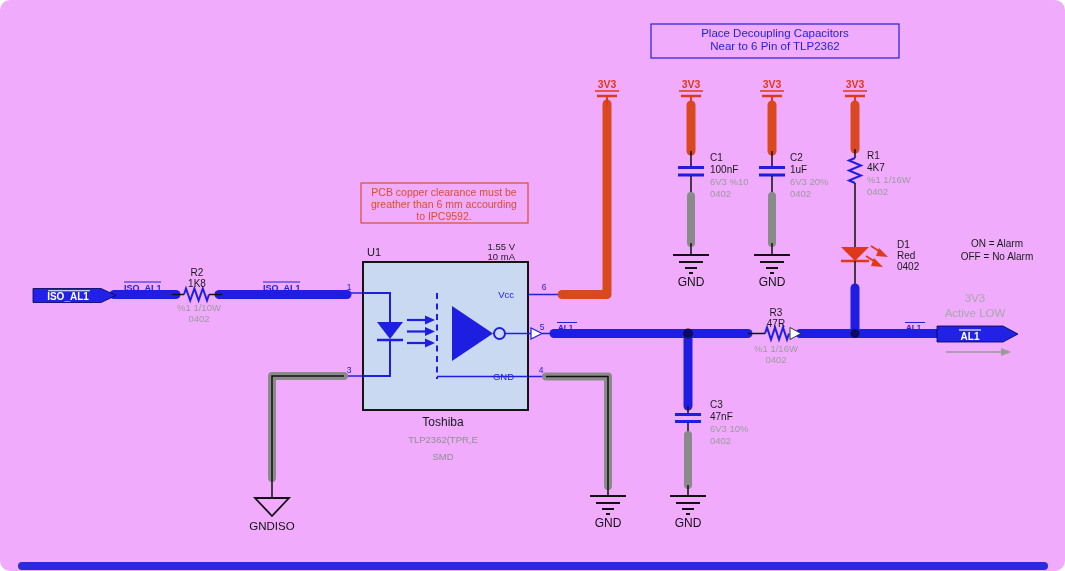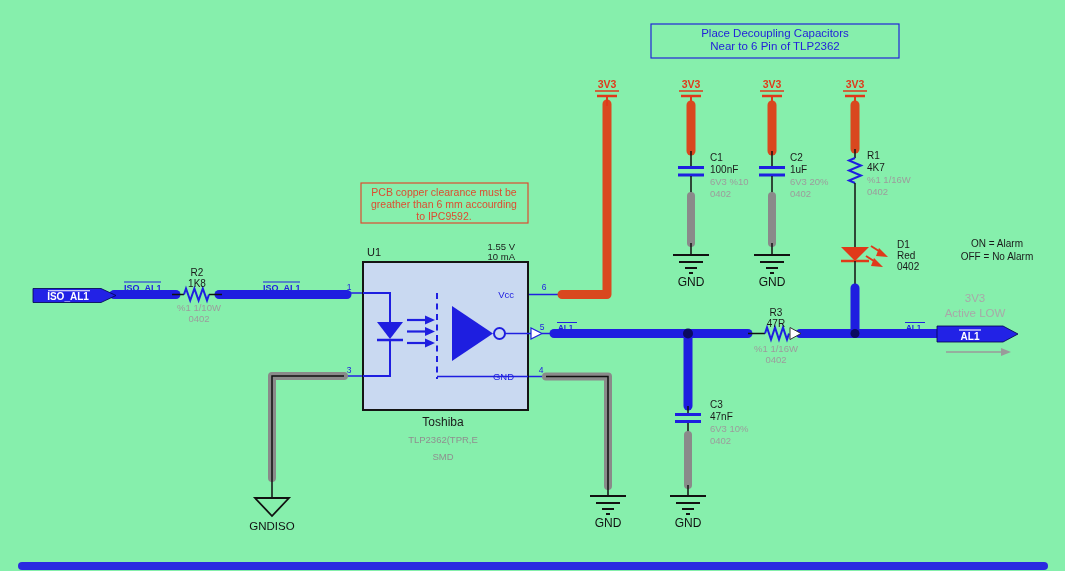--- a/index.html
+++ b/index.html
@@ -1,16 +1,16 @@
 <!DOCTYPE html>
 <html><head>
 <meta charset="utf-8">
 <style>
   html,body{margin:0;padding:0;}
-  .sheet{position:relative;width:1065px;height:571px;background:#86efac;overflow:hidden;}
+  .sheet{position:relative;width:1065px;height:571px;background:#f0abfc;overflow:hidden;border-radius:10px;}
   svg{position:absolute;left:0;top:0;}
   text{font-family:"Liberation Sans","DejaVu Sans",sans-serif;}
   .pin{font-size:8.5px;fill:#2020e0;}
   .netlbl{font-size:9px;font-weight:700;fill:#2020e0;}
   .porttxt{font-size:10px;font-weight:700;fill:#ffffff;}
   .ref{font-size:10px;fill:#1a1a1a;}
   .param{font-size:9.5px;fill:#9c9c9c;}
   .gndtxt{font-size:12px;fill:#111111;}
   .railtxt{font-size:10.5px;font-weight:700;fill:#e0391a;}
   .pinname{font-size:9.5px;fill:#2020e0;}

